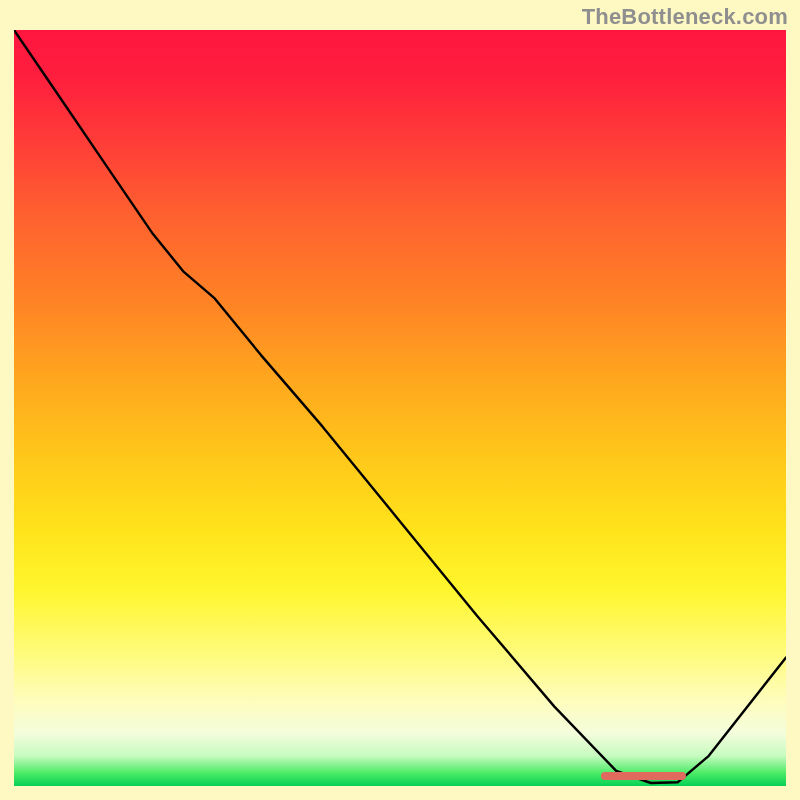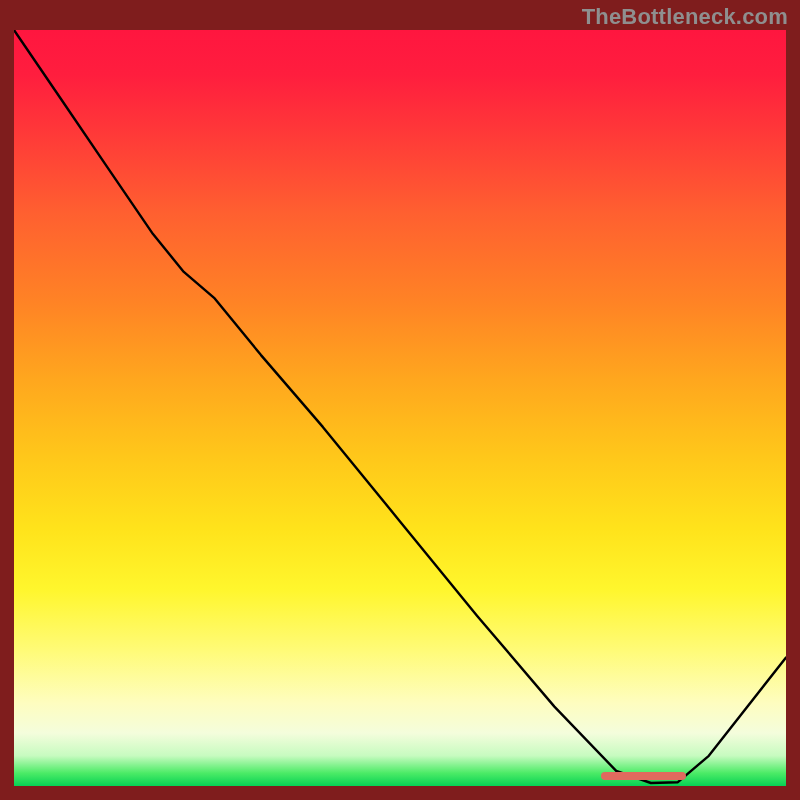--- a/index.html
+++ b/index.html
@@ -1,20 +1,20 @@
 <!DOCTYPE html>
 <html><head>
 <meta charset="utf-8">
 <style>
   * { margin: 0; padding: 0; box-sizing: border-box; }
   html, body { width: 800px; height: 800px; overflow: hidden; background: #fff; }
   .outer {
     width: 800px;
     height: 800px;
-    background: #7f1d1d;
+    background: #fef9c3;
     position: relative;
   }
   .watermark {
     position: absolute;
     top: 4px;
     right: 12px;
     font-family: Arial, Helvetica, sans-serif;
     font-size: 22px;
     font-weight: 600;
     color: #8f8f8f;

